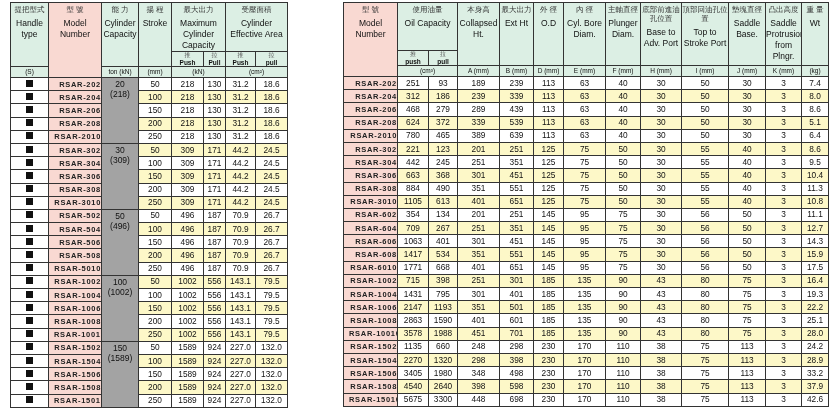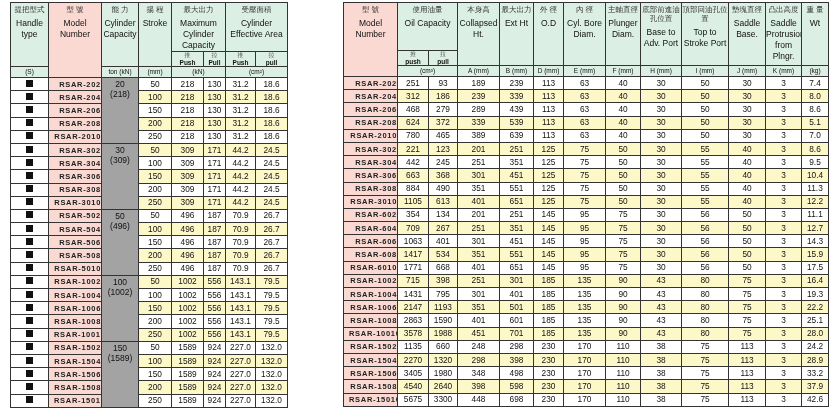--- a/index.html
+++ b/index.html
@@ -499,21 +499,21 @@
         <td class="val">465</td>
         <td class="val">389</td>
         <td class="val">639</td>
         <td class="val">113</td>
         <td class="val">63</td>
         <td class="val">40</td>
         <td class="val">30</td>
         <td class="val">50</td>
         <td class="val">30</td>
         <td class="val">3</td>
-        <td class="val">7.0</td>
+        <td class="val">6.4</td>
       </tr>
       <tr class="alt grp">
         <td class="pink model">RSAR-302</td>
         <td class="val">221</td>
         <td class="val">123</td>
         <td class="val">201</td>
         <td class="val">251</td>
         <td class="val">125</td>
         <td class="val">75</td>
         <td class="val">50</td>
@@ -574,21 +574,21 @@
         <td class="val">613</td>
         <td class="val">401</td>
         <td class="val">651</td>
         <td class="val">125</td>
         <td class="val">75</td>
         <td class="val">50</td>
         <td class="val">30</td>
         <td class="val">55</td>
         <td class="val">40</td>
         <td class="val">3</td>
-        <td class="val">12.2</td>
+        <td class="val">10.8</td>
       </tr>
       <tr class="grp">
         <td class="pink model">RSAR-602</td>
         <td class="val">354</td>
         <td class="val">134</td>
         <td class="val">201</td>
         <td class="val">251</td>
         <td class="val">145</td>
         <td class="val">95</td>
         <td class="val">75</td>

